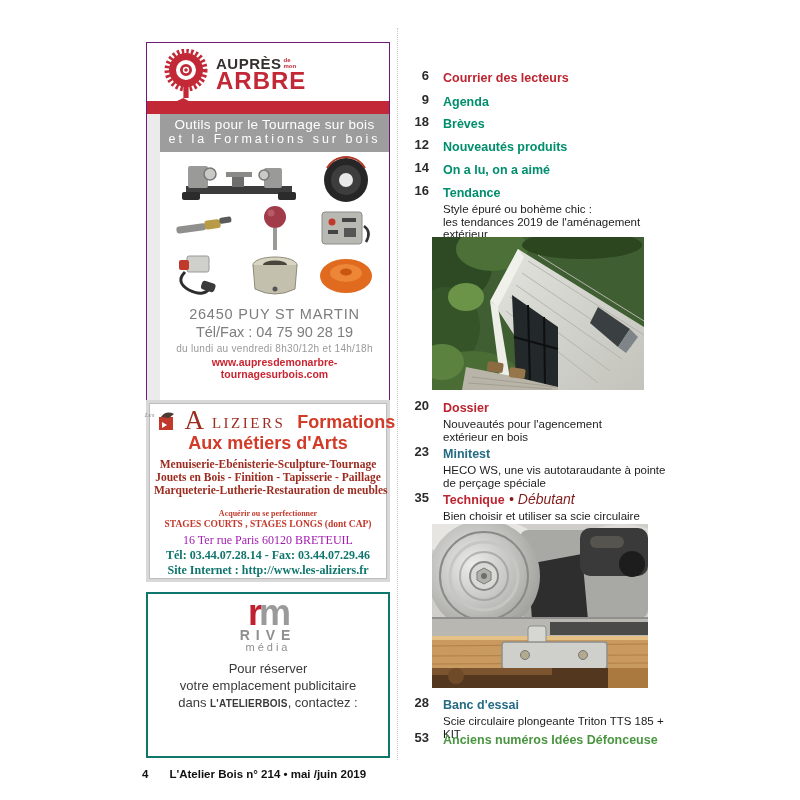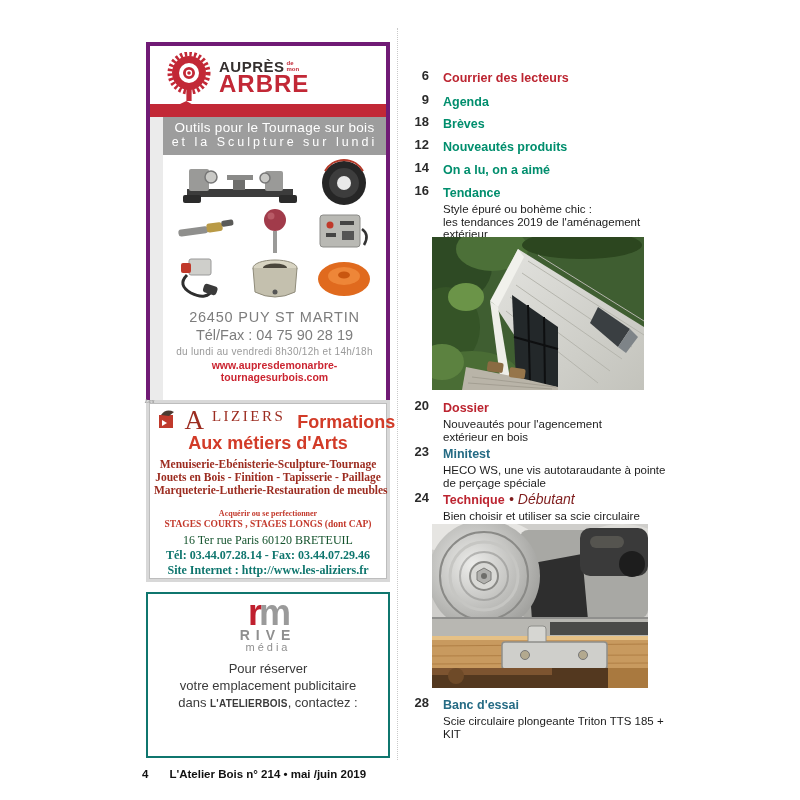--- a/index.html
+++ b/index.html
@@ -7,21 +7,21 @@
   .page {
     position:relative; width:800px; height:800px; background:#fff;
     font-family:"Liberation Sans", sans-serif; overflow:hidden;
   }
   .fold-line { position:absolute; left:397px; top:28px; height:732px; border-left:1px dotted #c9c9c9; }
 
   
   .ad { position:absolute; left:146px; width:244px; background:#fff; }
 
   
-  .ad-arbre { top:42px; height:424px; border:4px solid #701a75; }
+  .ad-arbre { top:42px; height:424px; border:1px solid #701a75; }
   .arbre-logo-row { position:absolute; top:5px; left:16px; right:0; height:53px; display:flex; align-items:center; gap:7px; }
   .arbre-brand { line-height:1; }
   .arbre-brand-top { display:flex; align-items:flex-start; gap:2px; }
   .arbre-aupres { font-size:15px; font-weight:bold; color:#35302f; letter-spacing:.5px; }
   .arbre-demon { font-size:6px; color:#c22836; font-weight:bold; line-height:6px; white-space:pre-line; margin-top:1px; }
   .arbre-arbre { font-size:24px; font-weight:bold; color:#c22836; letter-spacing:1px; margin-top:-2px; }
   .arbre-redbar { position:absolute; top:58px; left:0; width:100%; height:13px; background:#c22836; }
   .arbre-gutter { position:absolute; top:71px; left:0; bottom:0; width:13px; background:#ebebeb; }
   .arbre-banner { position:absolute; top:71px; left:13px; right:0; height:38px; background:#9d9d9d; color:#fff; text-align:center; padding-top:3px; }
   .arbre-banner-l1 { font-size:13.5px; letter-spacing:.3px; }
@@ -33,31 +33,31 @@
   .arbre-contact { position:absolute; top:263px; left:13px; right:0; text-align:center; }
   .arbre-addr { font-size:14.5px; color:#7d7d7d; letter-spacing:.8px; }
   .arbre-tel { font-size:14.5px; color:#7d7d7d; margin-top:2px; }
   .arbre-hours { font-size:10px; color:#9a9a9a; margin-top:3px; letter-spacing:.3px; }
   .arbre-web { font-size:10.5px; color:#cb2531; font-weight:bold; margin-top:2px; }
 
   
   .ad-aliziers { top:400px; height:182px; border:3px solid #d8d8d8; font-family:"Liberation Serif", serif; }
   .alz-inner { position:absolute; inset:0; border:1px solid #bdbdbd; padding:5px 4px 2px 4px; }
   .alz-head { display:flex; align-items:flex-end; justify-content:center; gap:12px; }
-  .alz-logo { display:flex; gap:8px; }
+  .alz-logo { display:flex; align-items:flex-end; gap:8px; }
   .alz-les { font-size:7px; font-style:italic; color:#8a8a8a; position:relative; top:-12px; left:4px; }
   .alz-a { font-size:27px; color:#9c2c20; line-height:22px; }
   .alz-rest { font-size:15px; color:#9c2c20; letter-spacing:2.5px; line-height:15px; }
   .alz-formations { font-family:"Liberation Sans", sans-serif; font-size:18px; font-weight:bold; color:#d23b28; line-height:18px; }
   .alz-metiers { text-align:center; font-family:"Liberation Sans", sans-serif; font-size:18px; font-weight:bold; color:#d23b28; margin-top:2px; }
   .alz-lines { text-align:center; color:#9c2c20; font-weight:bold; font-size:11.5px; line-height:13px; margin-top:4px; }
   .alz-lines div { white-space:nowrap; }
   .alz-tagline { text-align:center; color:#c3392c; font-weight:bold; font-size:8px; margin-top:12px; }
   .alz-stages { text-align:center; color:#c3392c; font-weight:bold; font-size:9.5px; margin-top:1px; }
-  .alz-addr { text-align:center; color:#14532d; font-size:12px; margin-top:4px; }
+  .alz-addr { text-align:center; color:#a21caf; font-size:12px; margin-top:4px; }
   .alz-tel, .alz-site, .alz-mail { text-align:center; color:#0f766e; font-size:12px; font-weight:bold; line-height:14.5px; }
 
   
   .ad-rive { top:592px; height:166px; border:2px solid #0f766e; }
   .rive-logo { text-align:center; margin-top:4px; line-height:1; }
   .rive-rm { font-size:36px; font-weight:bold; letter-spacing:-3px; line-height:30px; }
   .rive-rm .r { color:#c0202f; } .rive-rm .m { color:#9a9a9a; }
   .rive-rive { font-size:14px; letter-spacing:6px; color:#8f8f8f; font-weight:bold; margin-top:0; }
   .rive-media { font-size:11px; letter-spacing:3px; color:#8f8f8f; }
   .rive-text { text-align:center; font-size:13px; color:#3a3a3a; line-height:17px; margin-top:7px; }
@@ -106,21 +106,21 @@
           <span class="arbre-demon">de
 mon</span>
         </div>
         <div class="arbre-arbre">ARBRE</div>
       </div>
     </div>
     <div class="arbre-redbar"></div>
     <div class="arbre-gutter"></div>
     <div class="arbre-banner">
       <div class="arbre-banner-l1">Outils pour le Tournage sur bois</div>
-      <div class="arbre-banner-l2">et la Sculpture sur lundi</div>
+      <div class="arbre-banner-l2">et la Formations sur bois</div>
     </div>
     <div class="arbre-products">
       <div class="prod prod-lathe">
         <svg width="118" height="44" viewBox="0 0 118 44">
           <rect x="6" y="28" width="106" height="8" fill="#3c3c3c"></rect>
           <rect x="2" y="34" width="18" height="8" rx="2" fill="#2b2b2b"></rect>
           <rect x="98" y="34" width="18" height="8" rx="2" fill="#2b2b2b"></rect>
           <rect x="8" y="8" width="20" height="22" rx="2" fill="#9a9a98"></rect>
           <circle cx="30" cy="16" r="6" fill="#c9c9c6" stroke="#777" stroke-width="1.5"></circle>
           <rect x="84" y="10" width="18" height="20" rx="2" fill="#9a9a98"></rect>
@@ -324,21 +324,21 @@
   </div>
   <div class="toc-entry" style="top:444px">
     <span class="toc-num">23</span>
     <div class="toc-body">
       <span class="toc-title c-blue">Minitest</span>
       <div class="toc-sub">HECO WS, une vis autotaraudante à pointe
 de perçage spéciale</div>
     </div>
   </div>
   <div class="toc-entry" style="top:490px">
-    <span class="toc-num">24</span>
+    <span class="toc-num">35</span>
     <div class="toc-body">
       <span class="toc-title c-red">Technique</span>
       <span class="toc-tag">• Débutant</span>
       <div class="toc-sub">Bien choisir et utiliser sa scie circulaire</div>
     </div>
   </div>
 
   <div class="toc-photo photo-saw">
     <svg width="216" height="164" viewBox="0 0 216 164">
       <defs>
@@ -384,18 +384,22 @@
     </svg>
   </div>
 
   <div class="toc-entry" style="top:695px">
     <span class="toc-num">28</span>
     <div class="toc-body">
       <span class="toc-title c-blue">Banc d'essai</span>
       <div class="toc-sub">Scie circulaire plongeante Triton TTS 185 + KIT</div>
     </div>
   </div>
+  <div class="toc-entry" style="top:730px">
+    <span class="toc-num">53</span>
+    <div class="toc-body"><span class="toc-title c-green2">Anciens numéros Idées Défonceuse</span></div>
+  </div>
 
   <div class="footer">
     <span>4</span>
     <span>L'Atelier Bois n° 214 • mai /juin 2019</span>
   </div>
 </div>
 
 </body></html>

